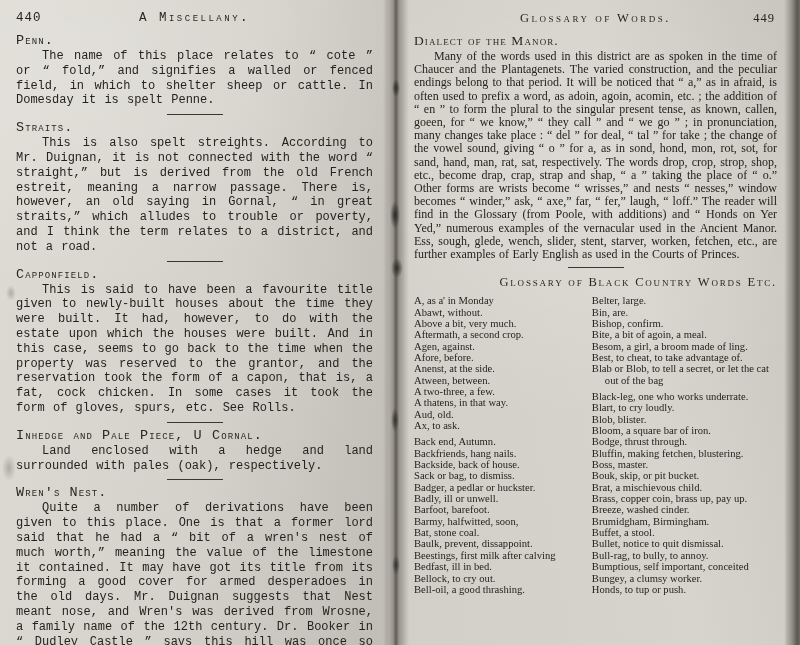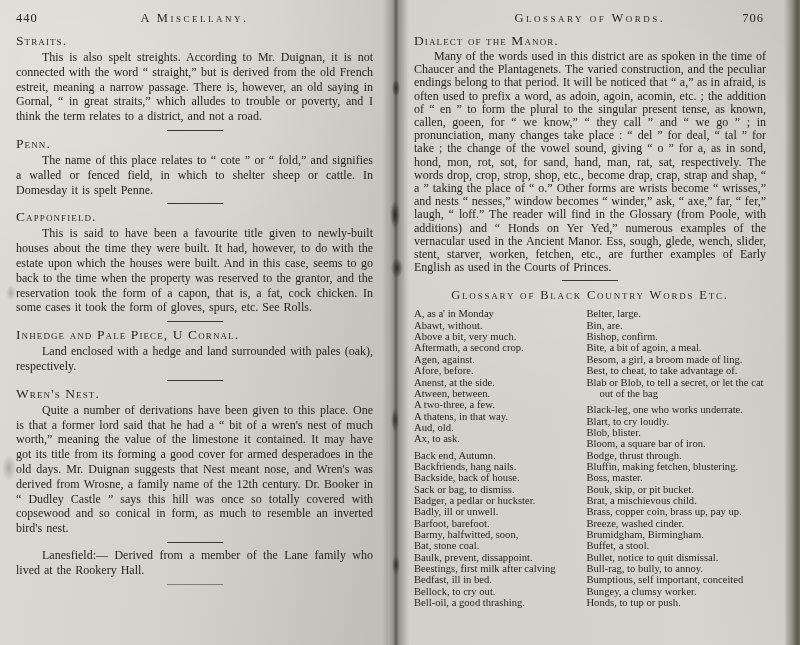--- a/index.html
+++ b/index.html
@@ -11,23 +11,24 @@
   }
   .spread { position:relative; width:800px; height:645px; overflow:hidden;
     background:linear-gradient(100deg,#d9d6cf,#c9c6bf); }
 
   .page { position:absolute; top:0; bottom:0; box-sizing:border-box; overflow:hidden; }
   .page.left {
     left:0; width:388px; padding:9px 15px 1px 16px;
     background:
       radial-gradient(140% 60% at 20% 10%, rgba(255,255,255,.18), rgba(255,255,255,0) 60%),
       linear-gradient(100deg,#dedbd4 0%,#d5d2cb 55%,#c1beb7 97%);
+    font-family: Liberation Mono, monospace;
   }
   .page.right {
-    left:404px; width:382px; padding:9px 20px 0 10px;
+    left:404px; width:382px; padding:9px 9px 0 10px;
     background:
       radial-gradient(120% 55% at 45% 30%, rgba(255,255,255,.16), rgba(255,255,255,0) 65%),
       linear-gradient(260deg,#c9c6bf 0%,#d7d4cd 40%,#d2cfc8 100%);
   }
 
   .gutter { position:absolute; left:383px; top:0; width:26px; height:645px; pointer-events:none;
     background:
       radial-gradient(4px 9px at 13px 88px,  rgba(30,28,24,.8), rgba(30,28,24,0)),
       radial-gradient(5px 14px at 12px 215px, rgba(30,28,24,.85), rgba(30,28,24,0)),
       radial-gradient(6px 10px at 14px 268px, rgba(30,28,24,.8), rgba(30,28,24,0)),
@@ -52,21 +53,21 @@
   .head { font-variant:small-caps; font-weight:normal; font-size:13.5px;
     letter-spacing:1.1px; margin:1px 0 1px; color:#2a2721; }
   .body { margin:0; font-size:12px; line-height:14.8px; text-align:justify;
     text-indent:26px; word-spacing:1px; }
   .rule { width:56px; border-top:1.5px solid #3a372f; margin:6px auto 5px; }
   .rule.faint { border-top-color:rgba(58,55,47,.55); }
 
   .body2 { margin:0; font-size:12px; line-height:13.2px; text-align:justify;
     text-indent:20px; word-spacing:.5px; }
 
-  .gloss-title { text-align:center; font-variant:small-caps; font-size:12.5px;
+  .gloss-title { text-align:right; font-variant:small-caps; font-size:12.5px;
     letter-spacing:1.8px; margin:7px 0 5px; color:#2b2822; }
   .gwrap { display:flex; }
   .gcol { font-size:10.6px; line-height:11.35px; }
   .gcol.a { width:49%; } .gcol.b { width:51%; }
   .gitem { padding-left:13px; text-indent:-13px; }
   .ggap { margin-top:5px; }
 </style>
 </head>
 <body>
 
@@ -74,28 +75,28 @@
 
   <div class="page left">
     <div class="pagehead">
       <span class="pnum l">440</span>
       <div class="runhead">A Miscellany.</div>
     </div>
 
     <div>
 
         <section>
+          <h3 class="head">Penn.</h3>
+          <p class="body">The name of this place relates to “ cote ” or “ fold,” and signifies a walled or fenced field, in which to shelter sheep or cattle. In Domesday it is spelt Penne.</p>
+          <div class="rule"></div>
+        </section>
+
+        <section>
           <h3 class="head">Straits.</h3>
           <p class="body">This is also spelt streights. According to Mr. Duignan, it is not connected with the word “ straight,” but is derived from the old French estreit, meaning a narrow passage. There is, however, an old saying in Gornal, “ in great straits,” which alludes to trouble or poverty, and I think the term relates to a district, and not a road.</p>
-          <div class="rule"></div>
-        </section>
-
-        <section>
-          <h3 class="head">Penn.</h3>
-          <p class="body">The name of this place relates to “ cote ” or “ fold,” and signifies a walled or fenced field, in which to shelter sheep or cattle. In Domesday it is spelt Penne.</p>
           <div class="rule"></div>
         </section>
 
         <section>
           <h3 class="head">Capponfield.</h3>
           <p class="body">This is said to have been a favourite title given to newly-built houses about the time they were built. It had, however, to do with the estate upon which the houses were built. And in this case, seems to go back to the time when the property was reserved to the grantor, and the reservation took the form of a capon, that is, a fat, cock chicken. In some cases it took the form of gloves, spurs, etc. See Rolls.</p>
           <div class="rule"></div>
         </section>
 
         <section>
@@ -111,21 +112,21 @@
         </section>
       </div>
 
     <p class="body">Lanesfield:— Derived from a member of the Lane family who lived at the Rookery Hall.</p>
     <div class="rule faint"></div>
   </div>
 
   <div class="page right">
     <div class="pagehead">
       <div class="runhead">Glossary of Words.</div>
-      <span class="pnum r">706</span>
+      <span class="pnum r">449</span>
     </div>
 
     <h3 class="head">Dialect of the Manor.</h3>
     <p class="body2">Many of the words used in this district are as spoken in the time of Chaucer and the Plantagenets. The varied construction, and the peculiar endings belong to that period. It will be noticed that “ a,” as in afraid, is often used to prefix a word, as adoin, agoin, acomin, etc. ; the addition of “ en ” to form the plural to the singular present tense, as known, callen, goeen, for “ we know,” “ they call ” and “ we go ” ; in pronunciation, many changes take place : “ del ” for deal, “ tal ” for take ; the change of the vowel sound, giving “ o ” for a, as in sond, hond, mon, rot, sot, for sand, hand, man, rat, sat, respectively. The words drop, crop, strop, shop, etc., become drap, crap, strap and shap, “ a ” taking the place of “ o.” Other forms are wrists become “ wrisses,” and nests “ nesses,” window becomes “ winder,” ask, “ axe,” far, “ fer,” laugh, “ loff.” The reader will find in the Glossary (from Poole, with additions) and “ Honds on Yer Yed,” numerous examples of the vernacular used in the Ancient Manor. Ess, sough, glede, wench, slider, stent, starver, worken, fetchen, etc., are further examples of Early English as used in the Courts of Princes.</p>
     <div class="rule"></div>
 
     <div class="gloss-title">Glossary of Black Country Words Etc.</div>
 
     <div class="gwrap">
       <div class="gcol a">

